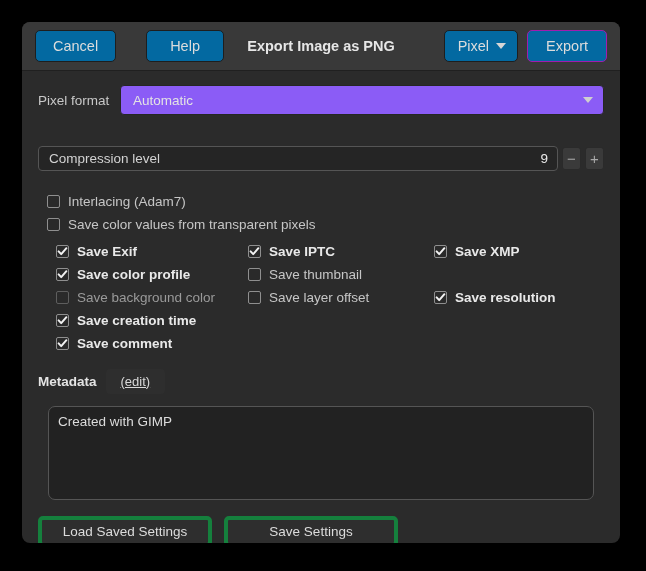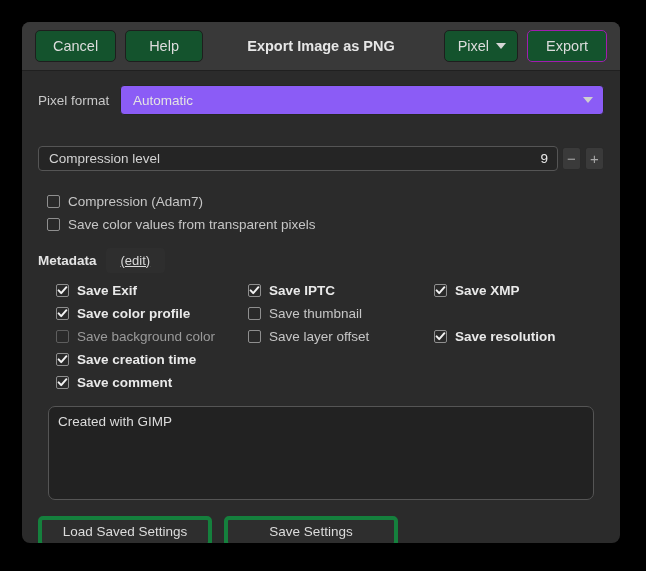--- a/index.html
+++ b/index.html
@@ -34,36 +34,36 @@
     flex: 0 0 49px;
     background: #393939;
     border-bottom: 1px solid #202020;
     display: flex;
     align-items: center;
     padding: 0 13px;
     box-sizing: border-box;
     position: relative;
   }
   .hbtn {
-    background: #14532d;
+    background: #0369a1;
     border: 1px solid #1e1e1e;
     border-radius: 5px;
     color: #dcdcdc;
     font-size: 14.5px;
     height: 32px;
     padding: 0 17px;
     display: flex;
     align-items: center;
     justify-content: center;
     cursor: pointer;
     box-sizing: border-box;
     white-space: nowrap;
   }
   #cancel-btn { margin-right: 9px; }
-  #help-btn   { padding: 12px 23px; }
+  #help-btn   { padding: 12px 23px; margin-left: 21px; }
   #title {
     position: absolute;
     left: 0; right: 0;
     text-align: center;
     color: #e6e6e6;
     font-size: 14.5px;
     font-weight: bold;
     pointer-events: none;
   }
   #header-right {
@@ -316,124 +316,124 @@
         <span>−</span>
       </div>
       <div class="spin">
         <span>+</span>
       </div>
     </div>
 
     <div id="opt-list">
         <div class="cbrow">
           <span class="cbox"></span>
-          <span class="cblabel">Compression (Adam7)</span>
+          <span class="cblabel">Interlacing (Adam7)</span>
         </div>
         <div class="cbrow">
           <span class="cbox"></span>
           <span class="cblabel">Save color values from transparent pixels</span>
         </div>
       </div>
 
+    <div id="meta-grid">
+        <div class="cbrow on">
+          <span class="cbox">
+            <svg width="11" height="11" viewBox="0 0 11 11">
+              <path d="M1.6 5.4 L4.2 8.1 L9.4 2.2" fill="none" stroke="#f2f2f2" stroke-width="2" stroke-linecap="round" stroke-linejoin="round"></path>
+            </svg>
+          </span>
+          <span class="cblabel">Save Exif</span>
+        </div>
+        <div class="cbrow on">
+          <span class="cbox">
+            <svg width="11" height="11" viewBox="0 0 11 11">
+              <path d="M1.6 5.4 L4.2 8.1 L9.4 2.2" fill="none" stroke="#f2f2f2" stroke-width="2" stroke-linecap="round" stroke-linejoin="round"></path>
+            </svg>
+          </span>
+          <span class="cblabel">Save IPTC</span>
+        </div>
+        <div class="cbrow on">
+          <span class="cbox">
+            <svg width="11" height="11" viewBox="0 0 11 11">
+              <path d="M1.6 5.4 L4.2 8.1 L9.4 2.2" fill="none" stroke="#f2f2f2" stroke-width="2" stroke-linecap="round" stroke-linejoin="round"></path>
+            </svg>
+          </span>
+          <span class="cblabel">Save XMP</span>
+        </div>
+        <div class="cbrow on">
+          <span class="cbox">
+            <svg width="11" height="11" viewBox="0 0 11 11">
+              <path d="M1.6 5.4 L4.2 8.1 L9.4 2.2" fill="none" stroke="#f2f2f2" stroke-width="2" stroke-linecap="round" stroke-linejoin="round"></path>
+            </svg>
+          </span>
+          <span class="cblabel">Save color profile</span>
+        </div>
+        <div class="cbrow">
+          <span class="cbox"></span>
+          <span class="cblabel">Save thumbnail</span>
+        </div>
+        <div class="cbrow off-dim" style="visibility: hidden;">
+          <span class="cbox dim"></span>
+          <span class="cblabel"></span>
+        </div>
+        <div class="cbrow off-dim">
+          <span class="cbox dim"></span>
+          <span class="cblabel">Save background color</span>
+        </div>
+        <div class="cbrow">
+          <span class="cbox"></span>
+          <span class="cblabel">Save layer offset</span>
+        </div>
+        <div class="cbrow on">
+          <span class="cbox">
+            <svg width="11" height="11" viewBox="0 0 11 11">
+              <path d="M1.6 5.4 L4.2 8.1 L9.4 2.2" fill="none" stroke="#f2f2f2" stroke-width="2" stroke-linecap="round" stroke-linejoin="round"></path>
+            </svg>
+          </span>
+          <span class="cblabel">Save resolution</span>
+        </div>
+        <div class="cbrow on">
+          <span class="cbox">
+            <svg width="11" height="11" viewBox="0 0 11 11">
+              <path d="M1.6 5.4 L4.2 8.1 L9.4 2.2" fill="none" stroke="#f2f2f2" stroke-width="2" stroke-linecap="round" stroke-linejoin="round"></path>
+            </svg>
+          </span>
+          <span class="cblabel">Save creation time</span>
+        </div>
+        <div class="cbrow off-dim" style="visibility: hidden;">
+          <span class="cbox dim"></span>
+          <span class="cblabel"></span>
+        </div>
+        <div class="cbrow off-dim" style="visibility: hidden;">
+          <span class="cbox dim"></span>
+          <span class="cblabel"></span>
+        </div>
+        <div class="cbrow on">
+          <span class="cbox">
+            <svg width="11" height="11" viewBox="0 0 11 11">
+              <path d="M1.6 5.4 L4.2 8.1 L9.4 2.2" fill="none" stroke="#f2f2f2" stroke-width="2" stroke-linecap="round" stroke-linejoin="round"></path>
+            </svg>
+          </span>
+          <span class="cblabel">Save comment</span>
+        </div>
+        <div class="cbrow off-dim" style="visibility: hidden;">
+          <span class="cbox dim"></span>
+          <span class="cblabel"></span>
+        </div>
+        <div class="cbrow off-dim" style="visibility: hidden;">
+          <span class="cbox dim"></span>
+          <span class="cblabel"></span>
+        </div>
+      </div>
+
     <div id="meta-head">
       <div id="meta-title">Metadata</div>
       <div id="meta-edit">(edit)</div>
     </div>
 
-    <div id="meta-grid">
-        <div class="cbrow on">
-          <span class="cbox">
-            <svg width="11" height="11" viewBox="0 0 11 11">
-              <path d="M1.6 5.4 L4.2 8.1 L9.4 2.2" fill="none" stroke="#f2f2f2" stroke-width="2" stroke-linecap="round" stroke-linejoin="round"></path>
-            </svg>
-          </span>
-          <span class="cblabel">Save Exif</span>
-        </div>
-        <div class="cbrow on">
-          <span class="cbox">
-            <svg width="11" height="11" viewBox="0 0 11 11">
-              <path d="M1.6 5.4 L4.2 8.1 L9.4 2.2" fill="none" stroke="#f2f2f2" stroke-width="2" stroke-linecap="round" stroke-linejoin="round"></path>
-            </svg>
-          </span>
-          <span class="cblabel">Save IPTC</span>
-        </div>
-        <div class="cbrow on">
-          <span class="cbox">
-            <svg width="11" height="11" viewBox="0 0 11 11">
-              <path d="M1.6 5.4 L4.2 8.1 L9.4 2.2" fill="none" stroke="#f2f2f2" stroke-width="2" stroke-linecap="round" stroke-linejoin="round"></path>
-            </svg>
-          </span>
-          <span class="cblabel">Save XMP</span>
-        </div>
-        <div class="cbrow on">
-          <span class="cbox">
-            <svg width="11" height="11" viewBox="0 0 11 11">
-              <path d="M1.6 5.4 L4.2 8.1 L9.4 2.2" fill="none" stroke="#f2f2f2" stroke-width="2" stroke-linecap="round" stroke-linejoin="round"></path>
-            </svg>
-          </span>
-          <span class="cblabel">Save color profile</span>
-        </div>
-        <div class="cbrow">
-          <span class="cbox"></span>
-          <span class="cblabel">Save thumbnail</span>
-        </div>
-        <div class="cbrow off-dim" style="visibility: hidden;">
-          <span class="cbox dim"></span>
-          <span class="cblabel"></span>
-        </div>
-        <div class="cbrow off-dim">
-          <span class="cbox dim"></span>
-          <span class="cblabel">Save background color</span>
-        </div>
-        <div class="cbrow">
-          <span class="cbox"></span>
-          <span class="cblabel">Save layer offset</span>
-        </div>
-        <div class="cbrow on">
-          <span class="cbox">
-            <svg width="11" height="11" viewBox="0 0 11 11">
-              <path d="M1.6 5.4 L4.2 8.1 L9.4 2.2" fill="none" stroke="#f2f2f2" stroke-width="2" stroke-linecap="round" stroke-linejoin="round"></path>
-            </svg>
-          </span>
-          <span class="cblabel">Save resolution</span>
-        </div>
-        <div class="cbrow on">
-          <span class="cbox">
-            <svg width="11" height="11" viewBox="0 0 11 11">
-              <path d="M1.6 5.4 L4.2 8.1 L9.4 2.2" fill="none" stroke="#f2f2f2" stroke-width="2" stroke-linecap="round" stroke-linejoin="round"></path>
-            </svg>
-          </span>
-          <span class="cblabel">Save creation time</span>
-        </div>
-        <div class="cbrow off-dim" style="visibility: hidden;">
-          <span class="cbox dim"></span>
-          <span class="cblabel"></span>
-        </div>
-        <div class="cbrow off-dim" style="visibility: hidden;">
-          <span class="cbox dim"></span>
-          <span class="cblabel"></span>
-        </div>
-        <div class="cbrow on">
-          <span class="cbox">
-            <svg width="11" height="11" viewBox="0 0 11 11">
-              <path d="M1.6 5.4 L4.2 8.1 L9.4 2.2" fill="none" stroke="#f2f2f2" stroke-width="2" stroke-linecap="round" stroke-linejoin="round"></path>
-            </svg>
-          </span>
-          <span class="cblabel">Save comment</span>
-        </div>
-        <div class="cbrow off-dim" style="visibility: hidden;">
-          <span class="cbox dim"></span>
-          <span class="cblabel"></span>
-        </div>
-        <div class="cbrow off-dim" style="visibility: hidden;">
-          <span class="cbox dim"></span>
-          <span class="cblabel"></span>
-        </div>
-      </div>
-
     <div id="comment-box">Created with GIMP</div>
   </div>
 
   <div id="footer">
     <div class="fbtn" id="load-settings-btn">
       <span>Load Saved Settings</span>
     </div>
     <div class="fbtn" id="save-settings-btn">
       <span>Save Settings</span>
     </div>

